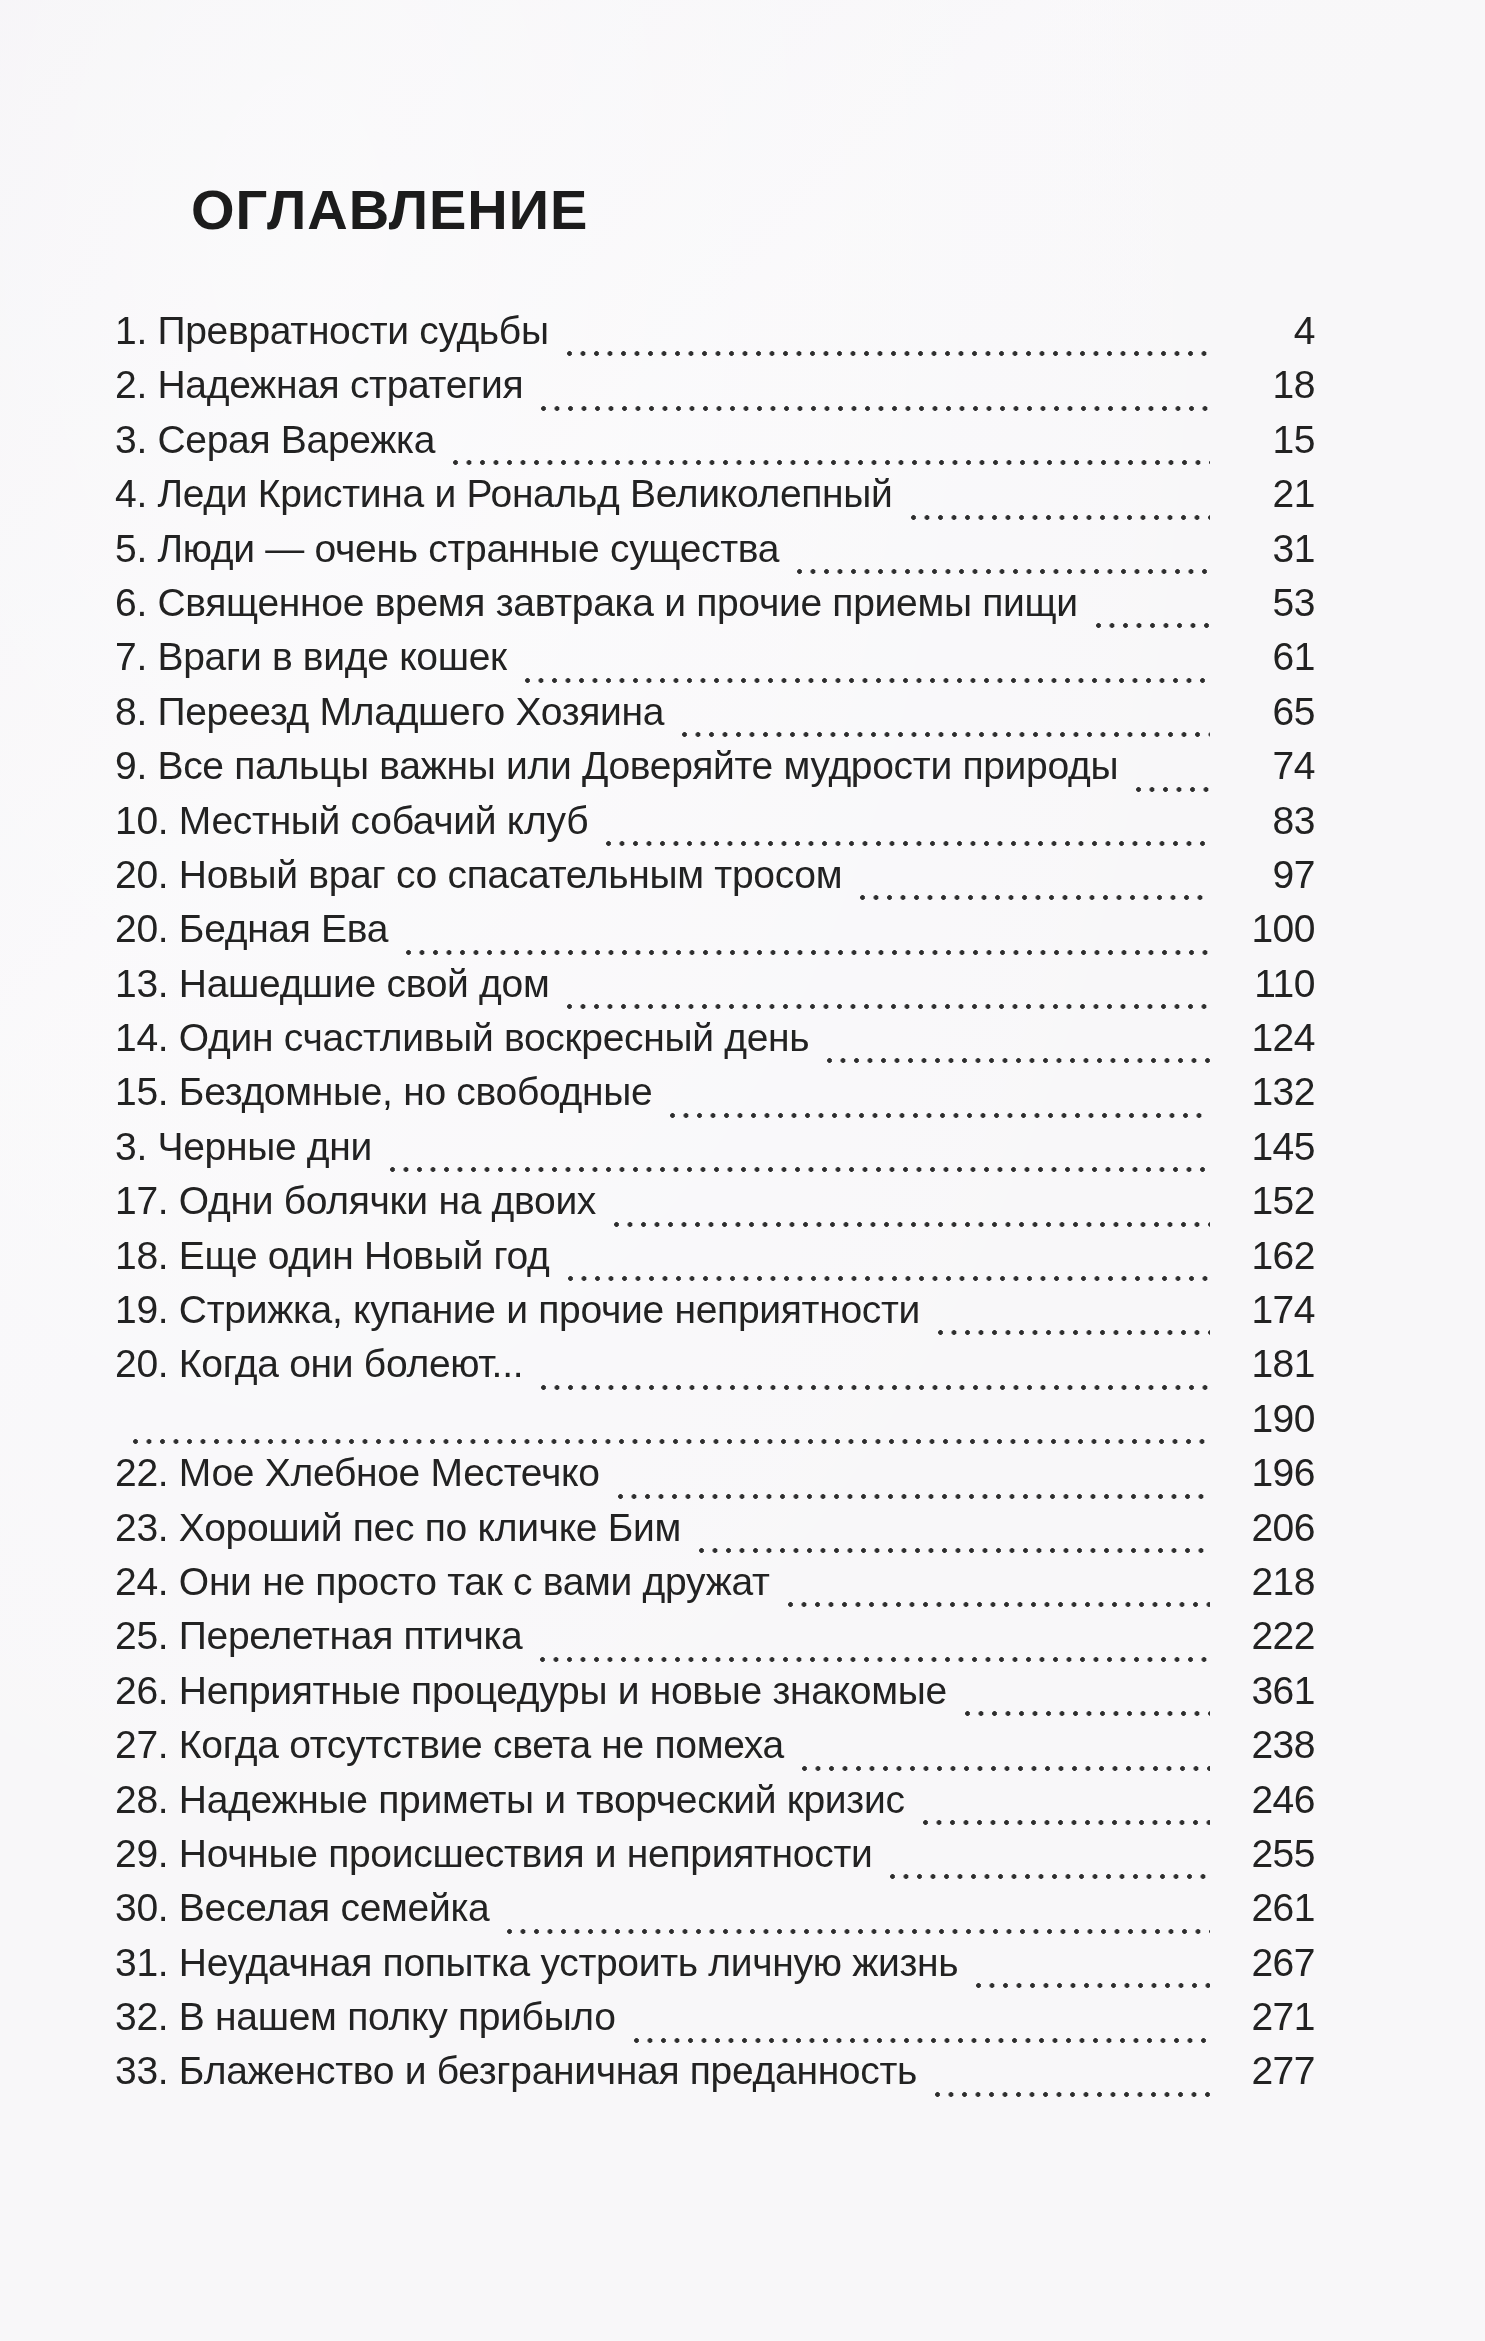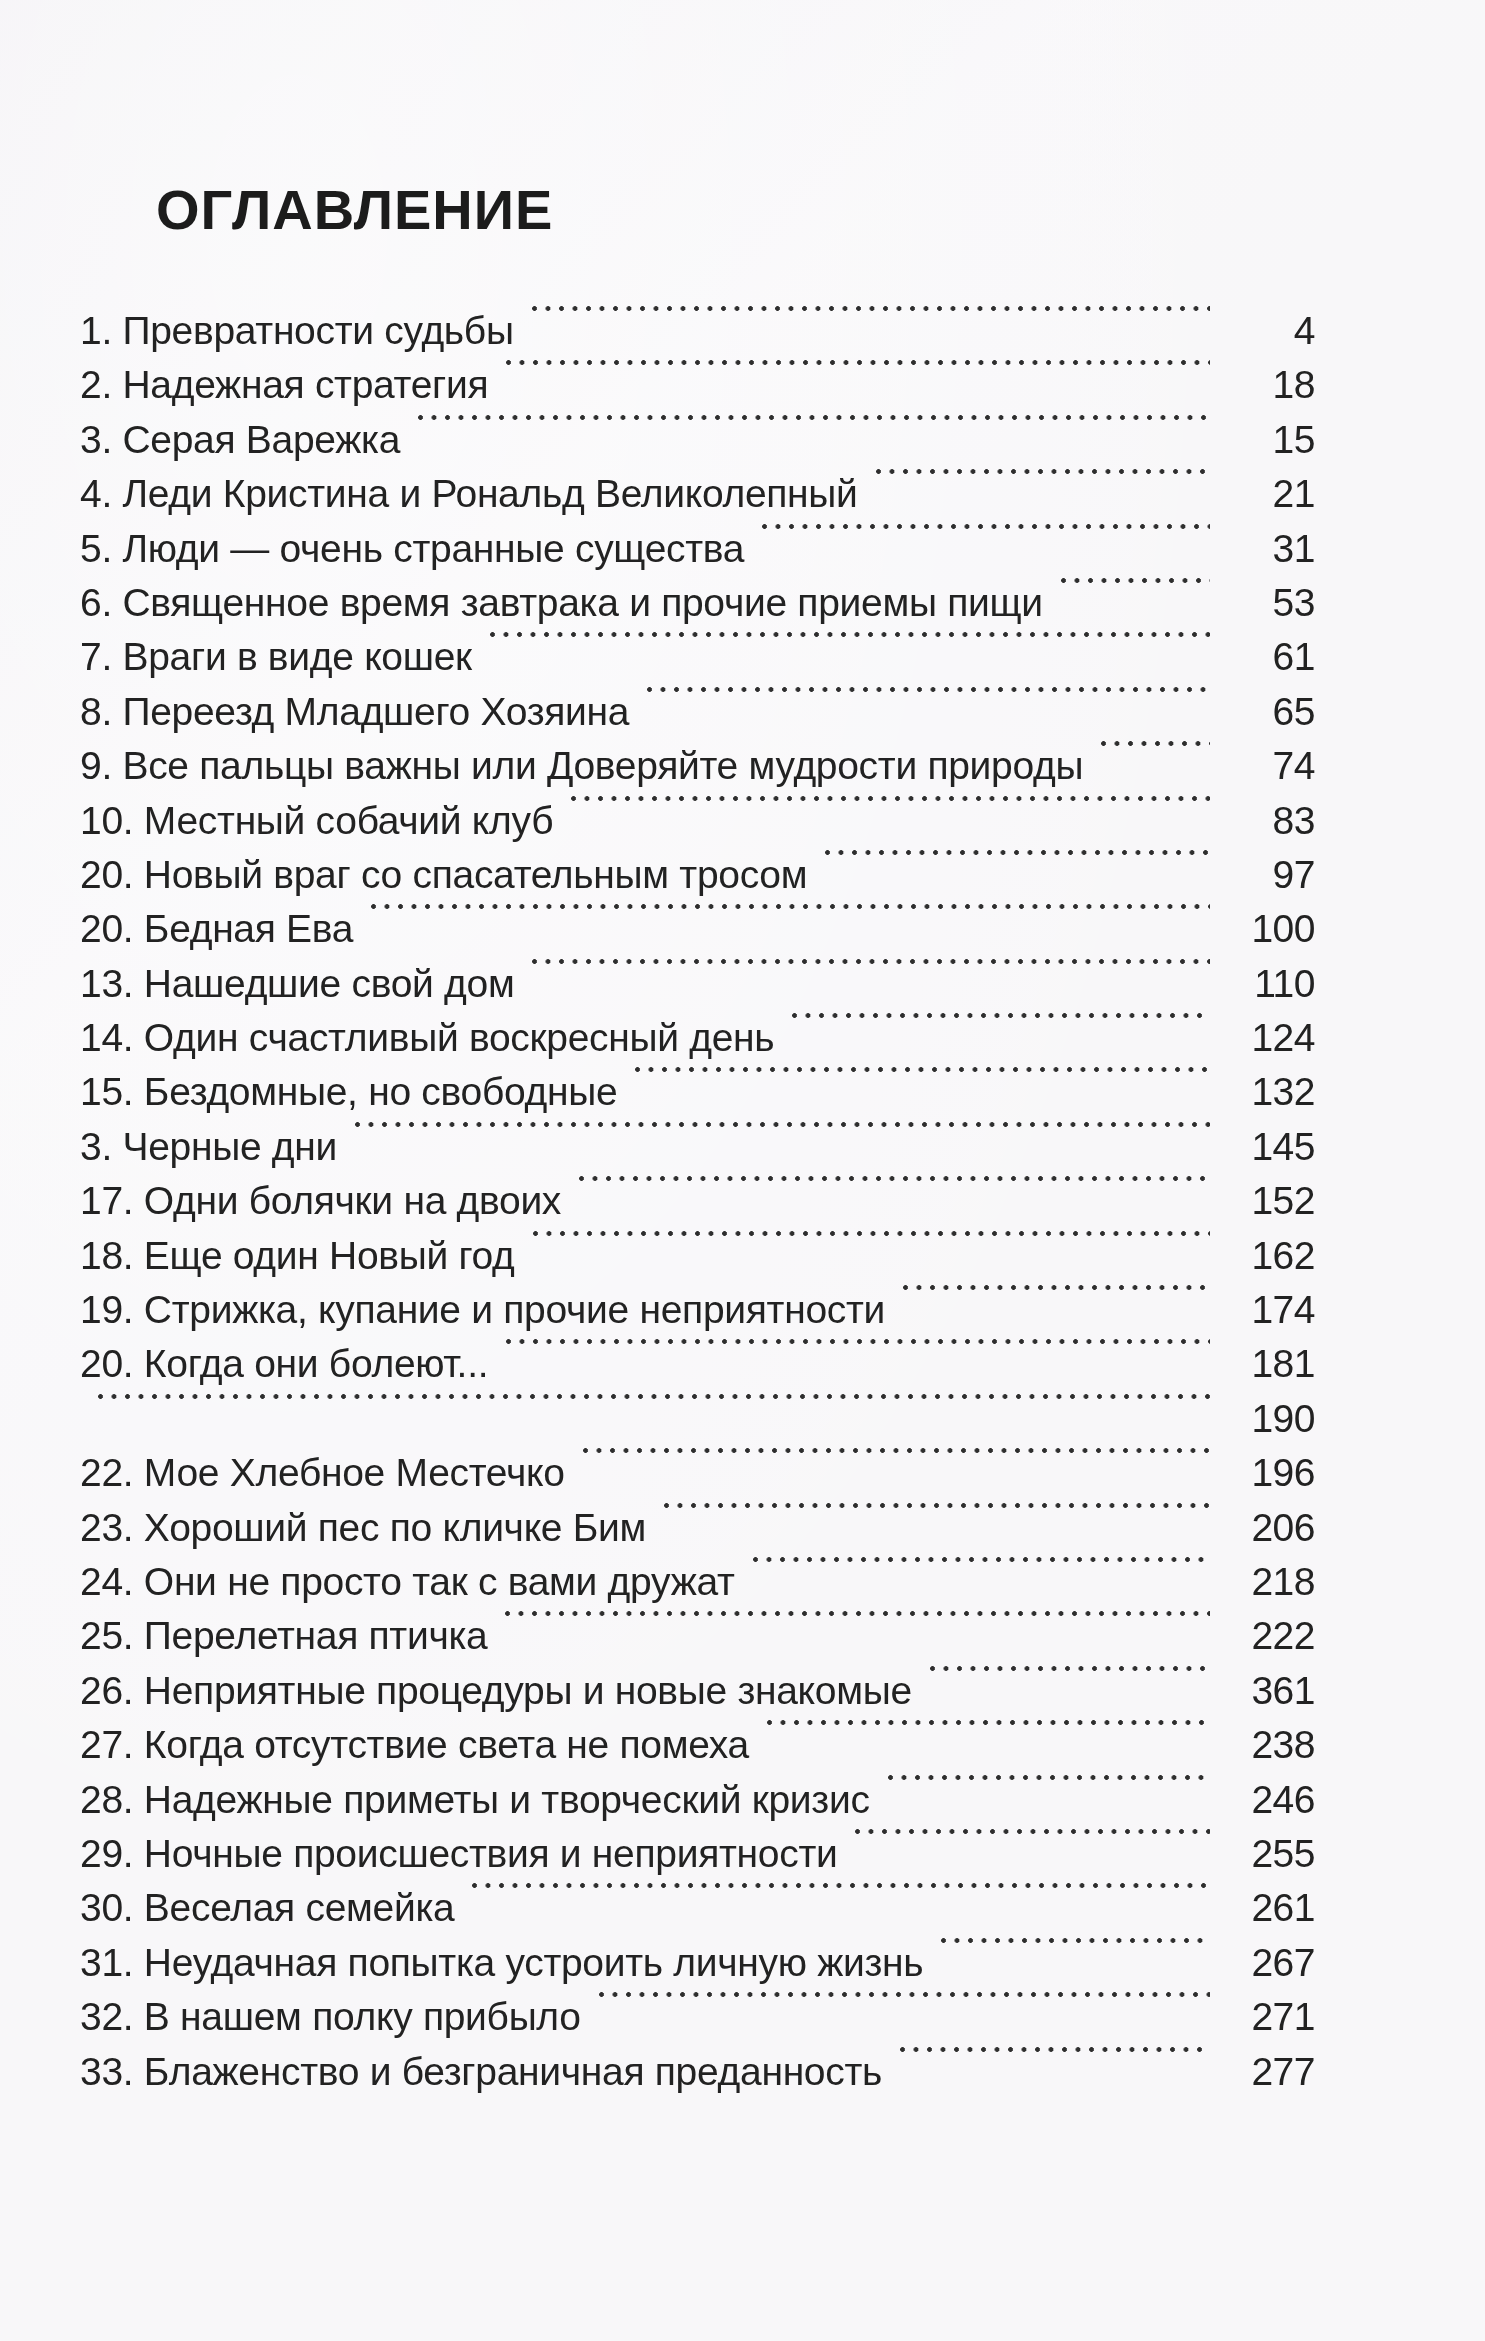--- a/index.html
+++ b/index.html
@@ -17,37 +17,37 @@
   body {
     background:
       radial-gradient(ellipse at 20% 10%, rgba(255,255,255,0.55), rgba(255,255,255,0) 60%),
       linear-gradient(135deg, rgba(237,235,240,0.55) 0%, rgba(250,249,252,0.1) 28%, rgba(248,247,250,0) 60%),
       var(--paper);
     overflow: hidden;
   }
   .page {
     width: 100%;
     height: 100%;
-    padding: 182px 170px 0 80px;
+    padding: 182px 170px 0 115px;
     border-radius: 16px;
   }
   .toc-title {
     font-size: 56px;
     font-weight: 700;
     letter-spacing: 1px;
     color: #1c1c1c;
     margin-left: 76px;
     line-height: 1;
   }
   .toc-list {
     margin-top: 66px;
   }
   .toc-row {
     display: flex;
-    align-items: flex-start;
+    align-items: flex-end;
     height: 54.4px;
     line-height: 54.4px;
     font-size: 39px;
     white-space: nowrap;
   }
   .toc-label {
     flex: 0 0 auto;
     letter-spacing: -0.3px;
   }
   .leader {

